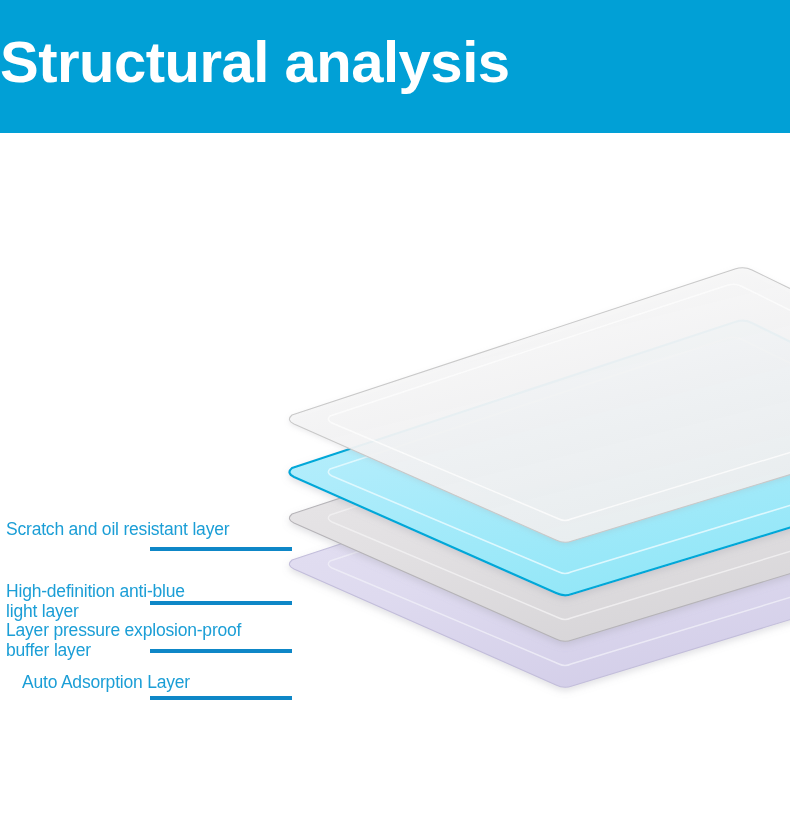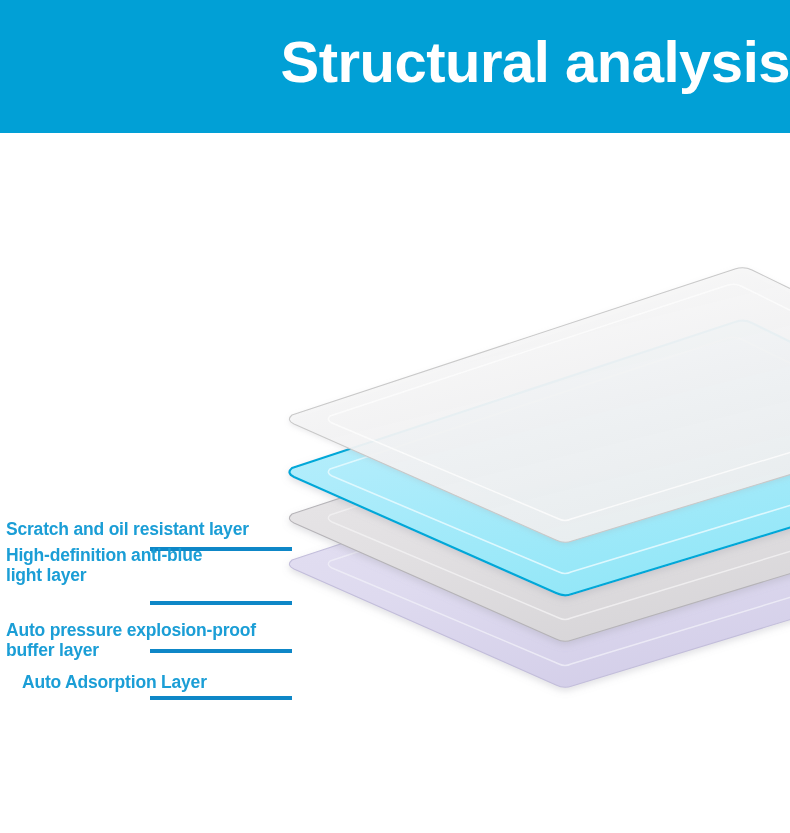--- a/index.html
+++ b/index.html
@@ -24,21 +24,21 @@
     width: 790px;
     height: 133px;
     background: #01a0d6;
     box-sizing: border-box;
   }
   #page-title {
     position: absolute;
     left: 0;
     top: 26px;
     width: 790px;
-    text-align: right;
+    text-align: left;
     color: #ffffff;
     font-family: "Liberation Sans Narrow", "Liberation Sans", sans-serif;
     font-size: 58px;
     font-weight: bold;
     letter-spacing: -0.5px;
     line-height: 72px;
     white-space: nowrap;
   }
 
   
@@ -58,27 +58,27 @@
     display: block;
   }
 
   
   .callout {
     position: absolute;
     left: 6px;
     color: #1b9ed6;
     font-family: "Liberation Sans", "DejaVu Sans", sans-serif;
     font-size: 17.5px;
-    font-weight: bold;
+    font-weight: normal;
     line-height: 20px;
     letter-spacing: -0.2px;
     white-space: pre-line;
   }
   #callout-1 { top: 386px; }
-  #callout-2 { top: 412px; }
+  #callout-2 { top: 448px; }
   #callout-3 { top: 487px; }
   #callout-4 { top: 539px; margin-left: 16px; }
 
   .leader-line {
     position: absolute;
     height: 4px;
     background: #0e87c7;
     border-radius: 0;
   }
   #leader-1 { left: 150px; top: 414px; width: 142px; }
@@ -149,18 +149,18 @@
   <div class="leader-line" id="leader-1"></div>
   <div class="leader-line" id="leader-2"></div>
   <div class="leader-line" id="leader-3"></div>
   <div class="leader-line" id="leader-4"></div>
 
   <div class="callout" id="callout-1">Scratch and oil resistant layer</div>
 
   <div class="callout" id="callout-2">High-definition anti-blue
 light layer</div>
 
-  <div class="callout" id="callout-3">Auto pressure explosion-proof
+  <div class="callout" id="callout-3">Layer pressure explosion-proof
 buffer layer</div>
 
   <div class="callout" id="callout-4">Auto Adsorption Layer</div>
 
 </div>
 
 </body></html>

